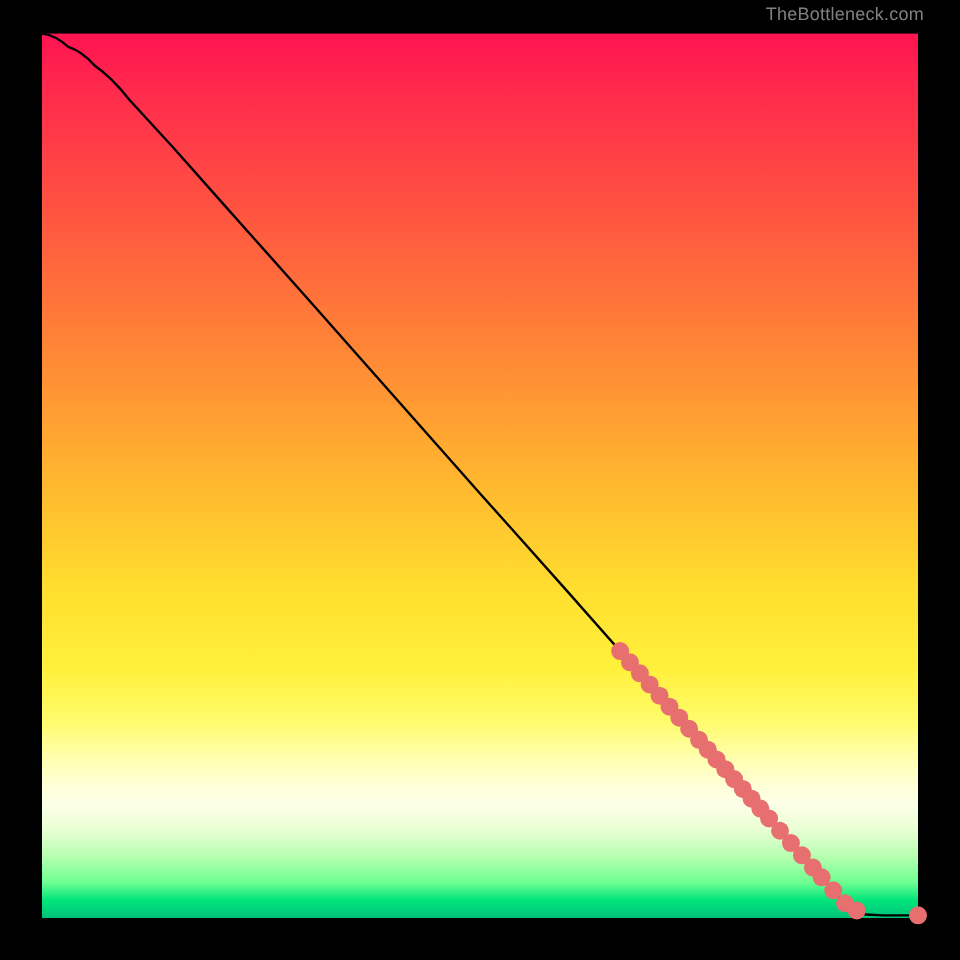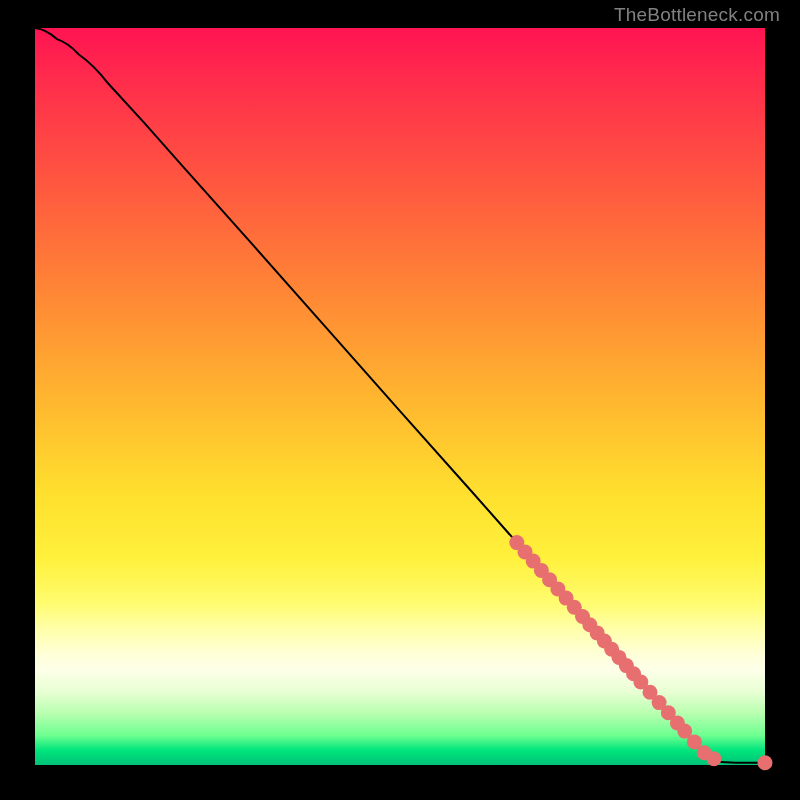--- a/index.html
+++ b/index.html
@@ -47,23 +47,23 @@
     position: absolute;
     left: 0;
     top: 0;
     width: 800px;
     height: 800px;
     pointer-events: none;
   }
   .watermark {
     position: absolute;
     top: 4px;
-    right: 20px;
+    right: 30px;
     color: #808080;
-    font-size: 19px;
+    font-size: 15px;
     font-weight: 500;
     letter-spacing: 0.2px;
     white-space: nowrap;
   }
 </style>
 </head>
 <body>
 
 <div class="stage">
 

